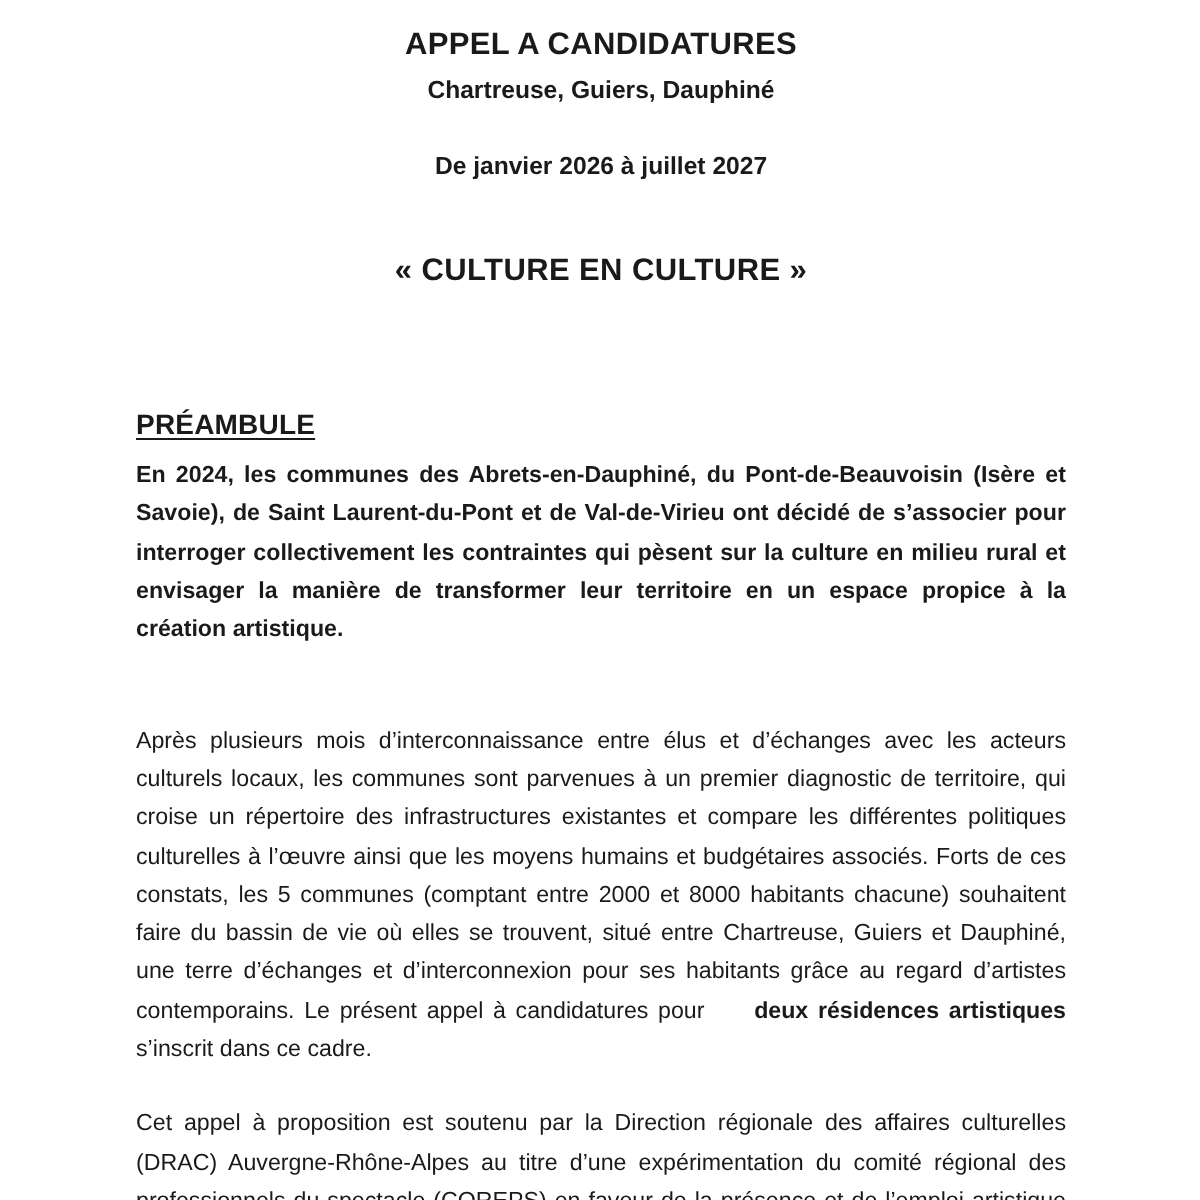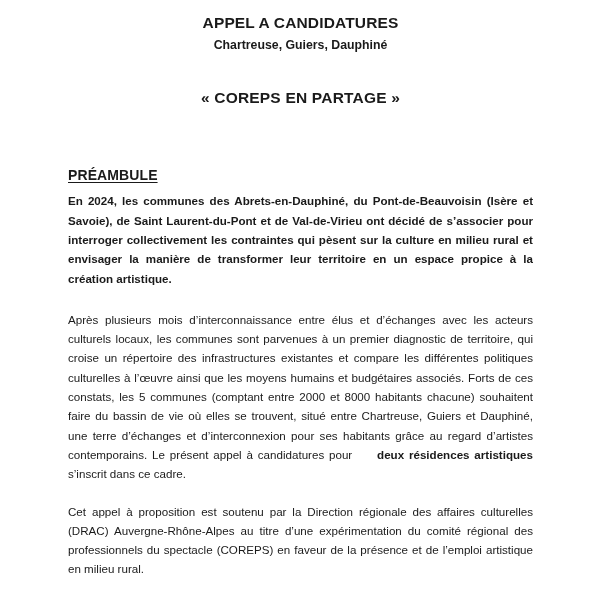--- a/index.html
+++ b/index.html
@@ -99,42 +99,43 @@
     font-size: 11.6px;
     line-height: 19.3px;
     text-align: justify;
     text-justify: inter-word;
     margin: 0 0 18px 0;
     hyphens: none;
   }
 
   .para.bold {
     font-weight: bold;
-    margin-bottom: 22px;
+    margin-bottom: 36px;
   }
 
   .para b {
     font-weight: bold;
     margin-left: 20px;
   }
 
   .para:last-child {
     margin-bottom: 0;
   }
 </style>
 </head>
 <body>
 
 <div class="page">
   <div class="content">
 
     <div class="doc-header">
       <h1 class="title-main">APPEL A CANDIDATURES</h1>
       <p class="title-line4">Chartreuse, Guiers, Dauphiné</p>
-      <p class="title-quote">« COREPS EN PARTAGE »</p>
+      <p class="title-dates">De janvier 2026 à juillet 2027</p>
+      <p class="title-quote">« CULTURE EN CULTURE »</p>
     </div>
 
     <div class="body-block">
       <div>
         <div class="section-heading">PRÉAMBULE</div>
 
         <p class="para bold">En 2024, les communes des Abrets-en-Dauphiné, du Pont-de-Beauvoisin (Isère et Savoie), de Saint Laurent-du-Pont et de Val-de-Virieu ont décidé de s’associer pour interroger collectivement les contraintes qui pèsent sur la culture en milieu rural et envisager la manière de transformer leur territoire en un espace propice à la création artistique.</p>
 
         <p class="para"><span>Après plusieurs mois d’interconnaissance entre élus et d’échanges avec les acteurs culturels locaux, les communes sont parvenues à un premier diagnostic de territoire, qui croise un répertoire des infrastructures existantes et compare les différentes politiques culturelles à l’œuvre ainsi que les moyens humains et budgétaires associés. Forts de ces constats, les 5 communes (comptant entre 2000 et 8000 habitants chacune) souhaitent faire du bassin de vie où elles se trouvent, situé entre Chartreuse, Guiers et Dauphiné, une terre d’échanges et d’interconnexion pour ses habitants grâce au regard d’artistes contemporains. Le présent appel à candidatures pour </span><b>deux résidences artistiques</b><span> s’inscrit dans ce cadre.</span></p>
 

